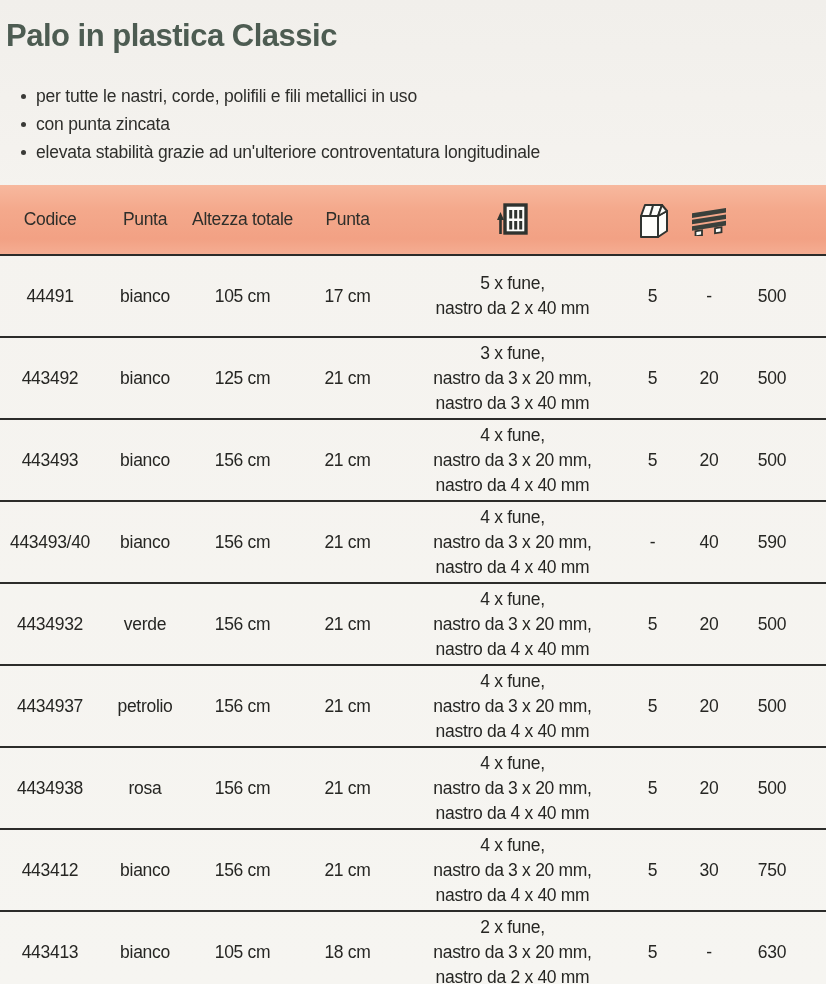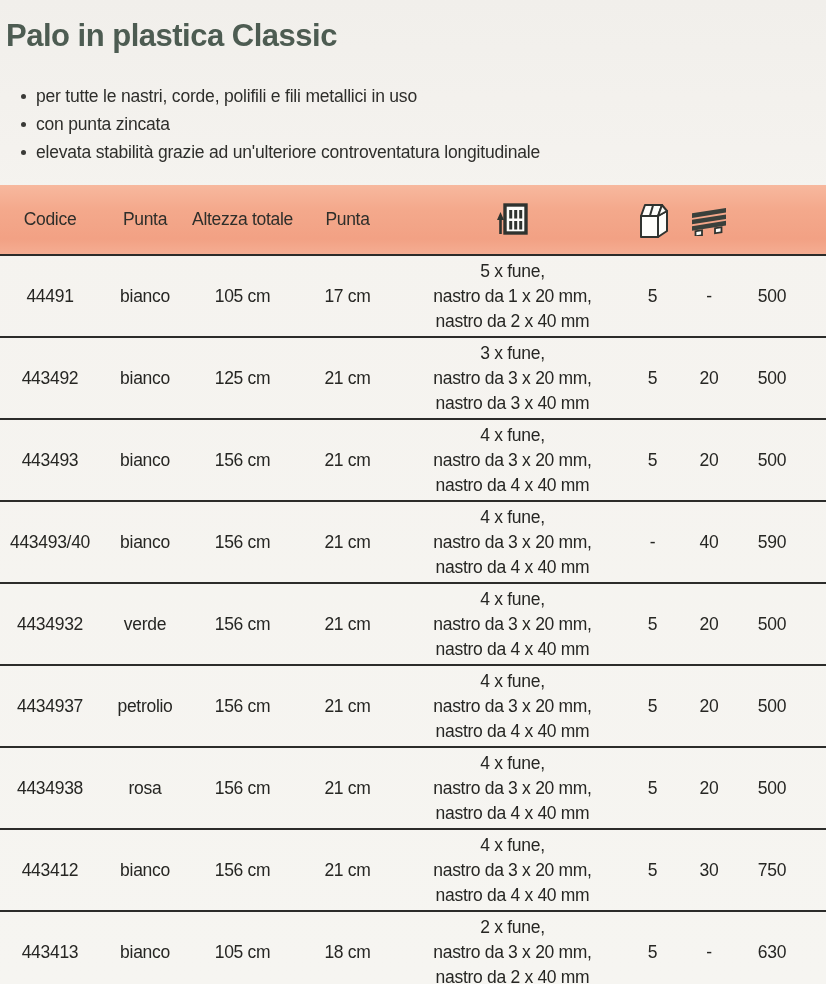--- a/index.html
+++ b/index.html
@@ -121,21 +121,20 @@
     </div>
 
     <div id="tbody">
   <div class="grid-row row">
     <div class="cell">44491</div>
     <div class="cell">bianco</div>
     <div class="cell">105 cm</div>
     <div class="cell">17 cm</div>
     <div class="cell cell-occhiello">
             <div>5 x fune,</div>
-            <div>nastro da 1 x 20 mm,</div>
             <div>nastro da 2 x 40 mm</div>
           </div>
     <div class="cell">5</div>
     <div class="cell">-</div>
     <div class="cell">500</div>
   </div>
 
   <div class="grid-row row">
     <div class="cell">443492</div>
     <div class="cell">bianco</div>

